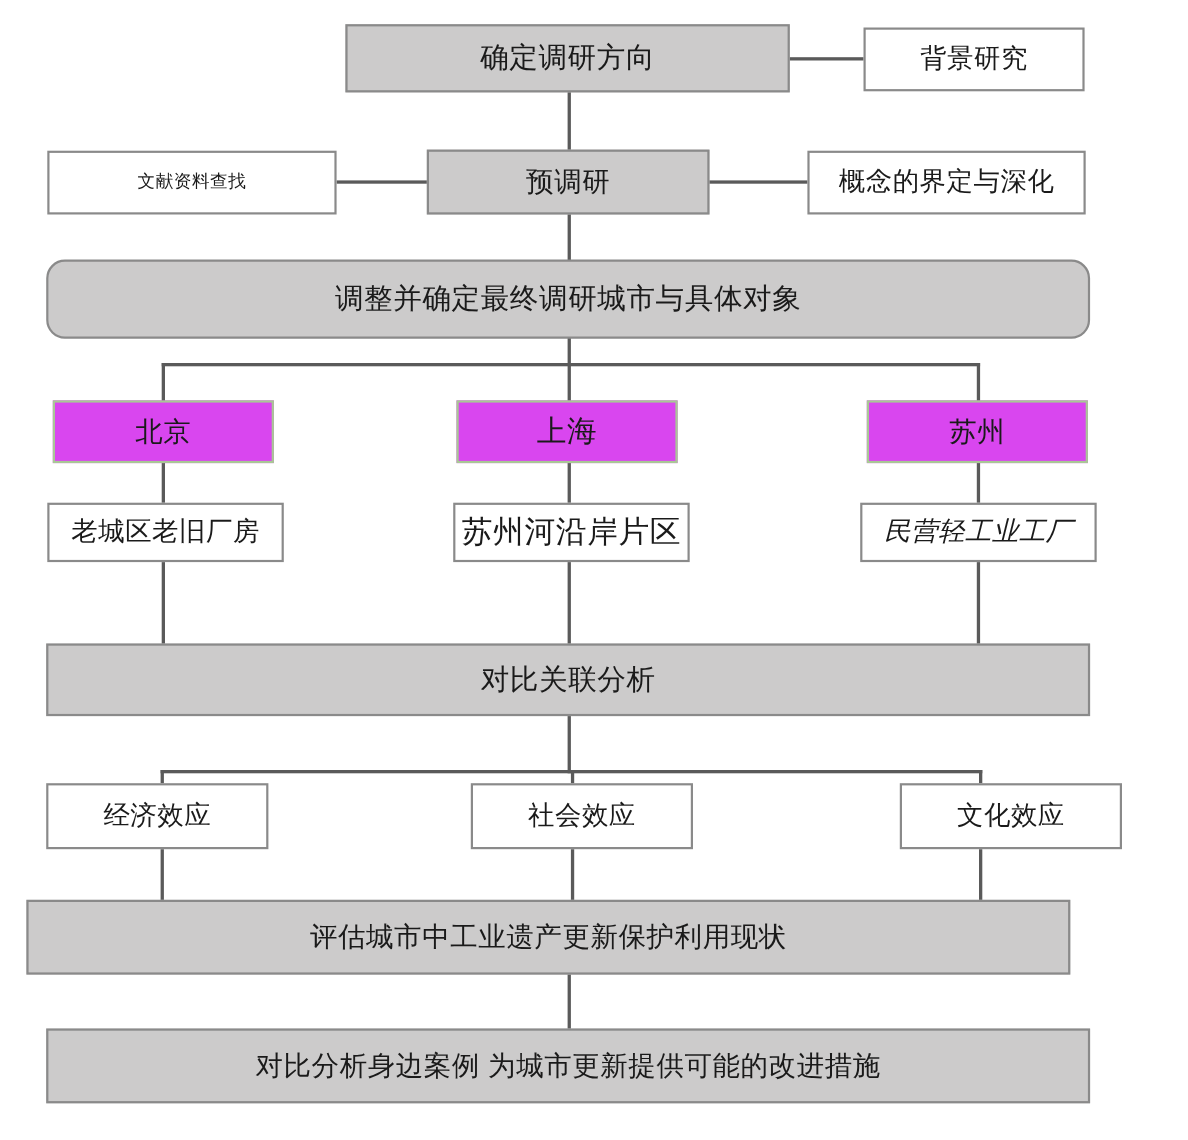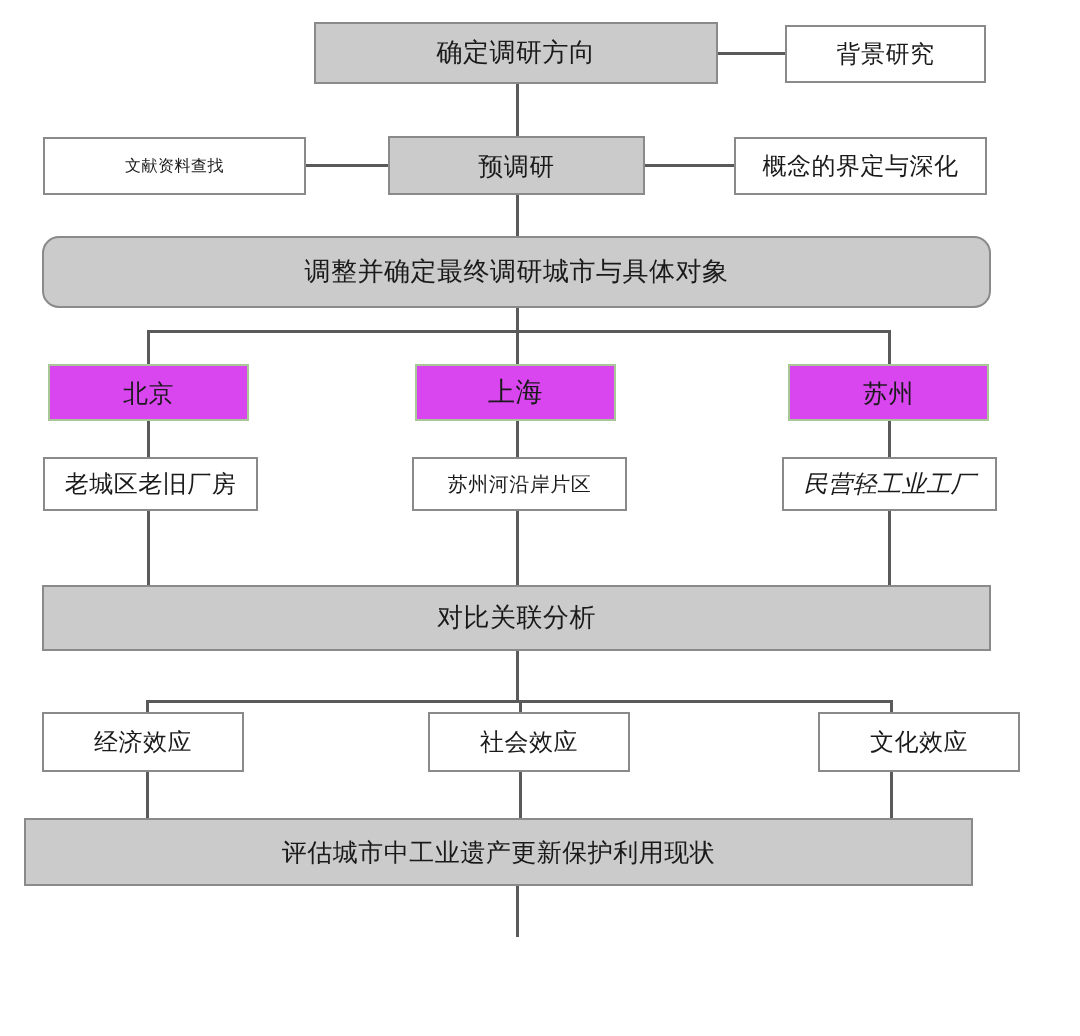--- a/index.html
+++ b/index.html
@@ -109,33 +109,36 @@
     <div class="node green" style="left: 415px; top: 364px; width: 201px; height: 57px;">
       <span class="label" style="font-size: 27px;">上海</span>
     </div>
     <div class="node green" style="left: 788px; top: 364px; width: 201px; height: 57px;">
       <span class="label" style="font-size: 25px;">苏州</span>
     </div>
     <div class="node white" style="left: 43px; top: 457px; width: 215px; height: 54px;">
       <span class="label" style="font-size: 24px;">老城区老旧厂房</span>
     </div>
     <div class="node white" style="left: 412px; top: 457px; width: 215px; height: 54px;">
-      <span class="label" style="font-size: 20px;">苏州河沿岸片区</span>
+      <span class="label" style="font-size: 28px;">苏州河沿岸片区</span>
     </div>
     <div class="node white" style="left: 782px; top: 457px; width: 215px; height: 54px; font-style: italic;">
       <span class="label" style="font-size: 24px;">民营轻工业工厂</span>
     </div>
     <div class="node gray" style="left: 42px; top: 585px; width: 949px; height: 66px;">
       <span class="label" style="font-size: 26px;">对比关联分析</span>
     </div>
     <div class="node white" style="left: 42px; top: 712px; width: 202px; height: 60px;">
       <span class="label" style="font-size: 24px;">经济效应</span>
     </div>
     <div class="node white" style="left: 428px; top: 712px; width: 202px; height: 60px;">
       <span class="label" style="font-size: 24px;">社会效应</span>
     </div>
     <div class="node white" style="left: 818px; top: 712px; width: 202px; height: 60px;">
       <span class="label" style="font-size: 24px;">文化效应</span>
     </div>
     <div class="node gray" style="left: 24px; top: 818px; width: 949px; height: 68px;">
       <span class="label" style="font-size: 25px;">评估城市中工业遗产更新保护利用现状</span>
     </div>
+    <div class="node gray" style="left: 42px; top: 935px; width: 949px; height: 68px;">
+      <span class="label" style="font-size: 25px;">对比分析身边案例 为城市更新提供可能的改进措施</span>
+    </div>
   </div>
 
 </body></html>

